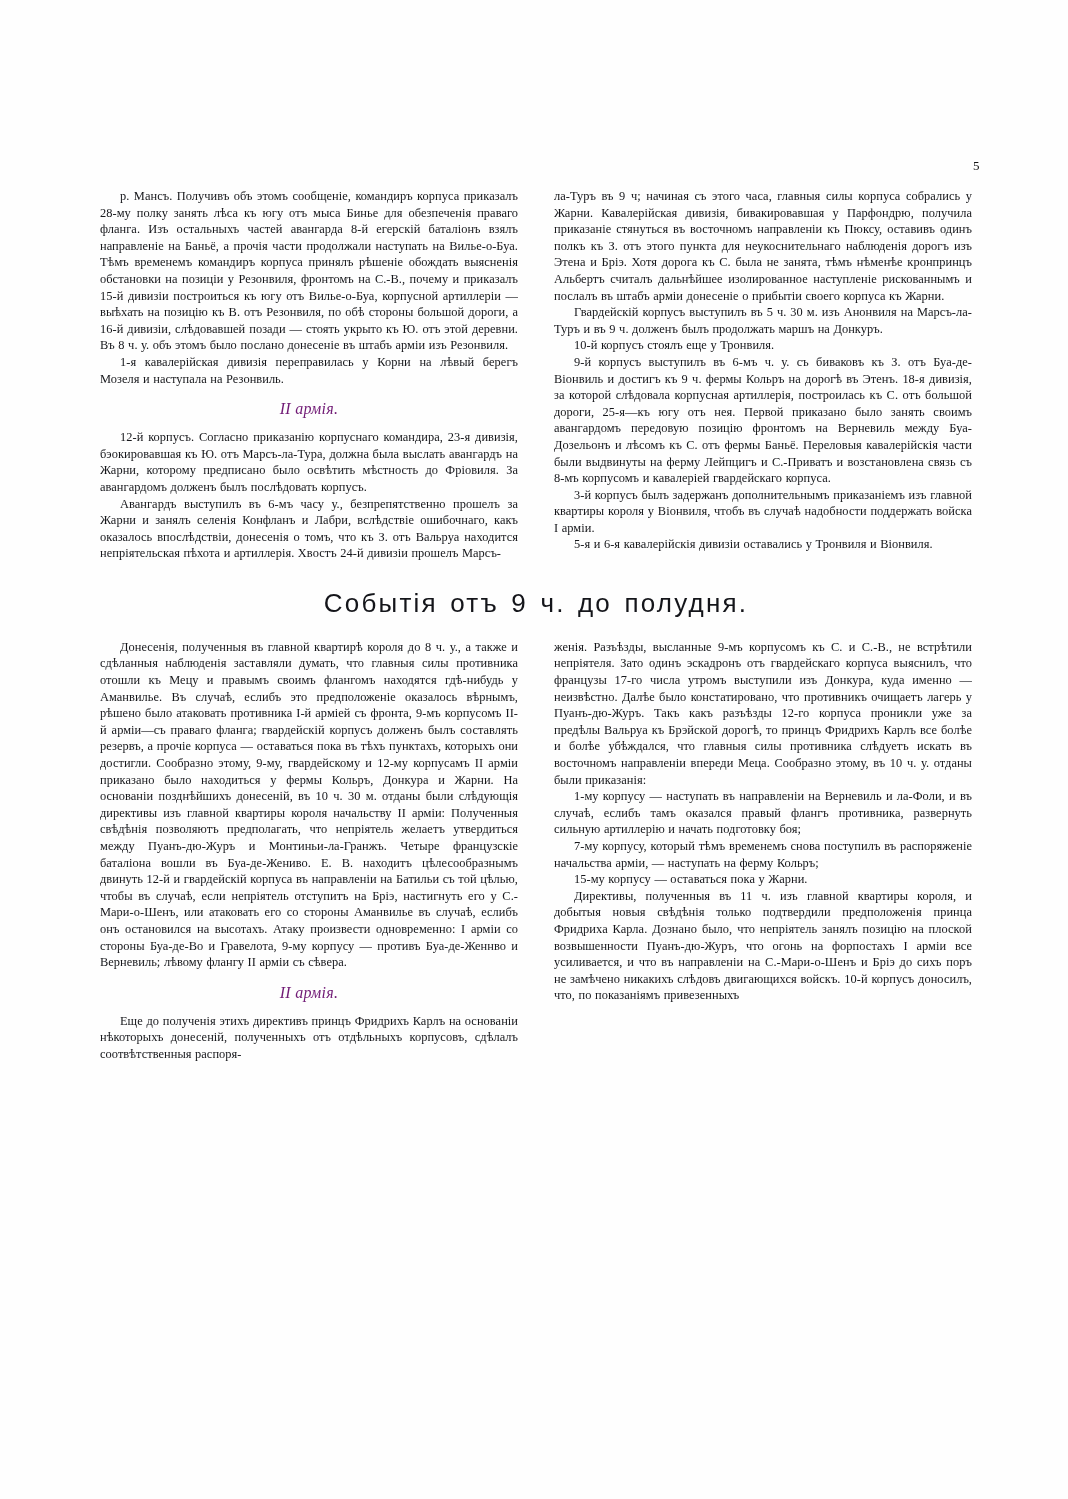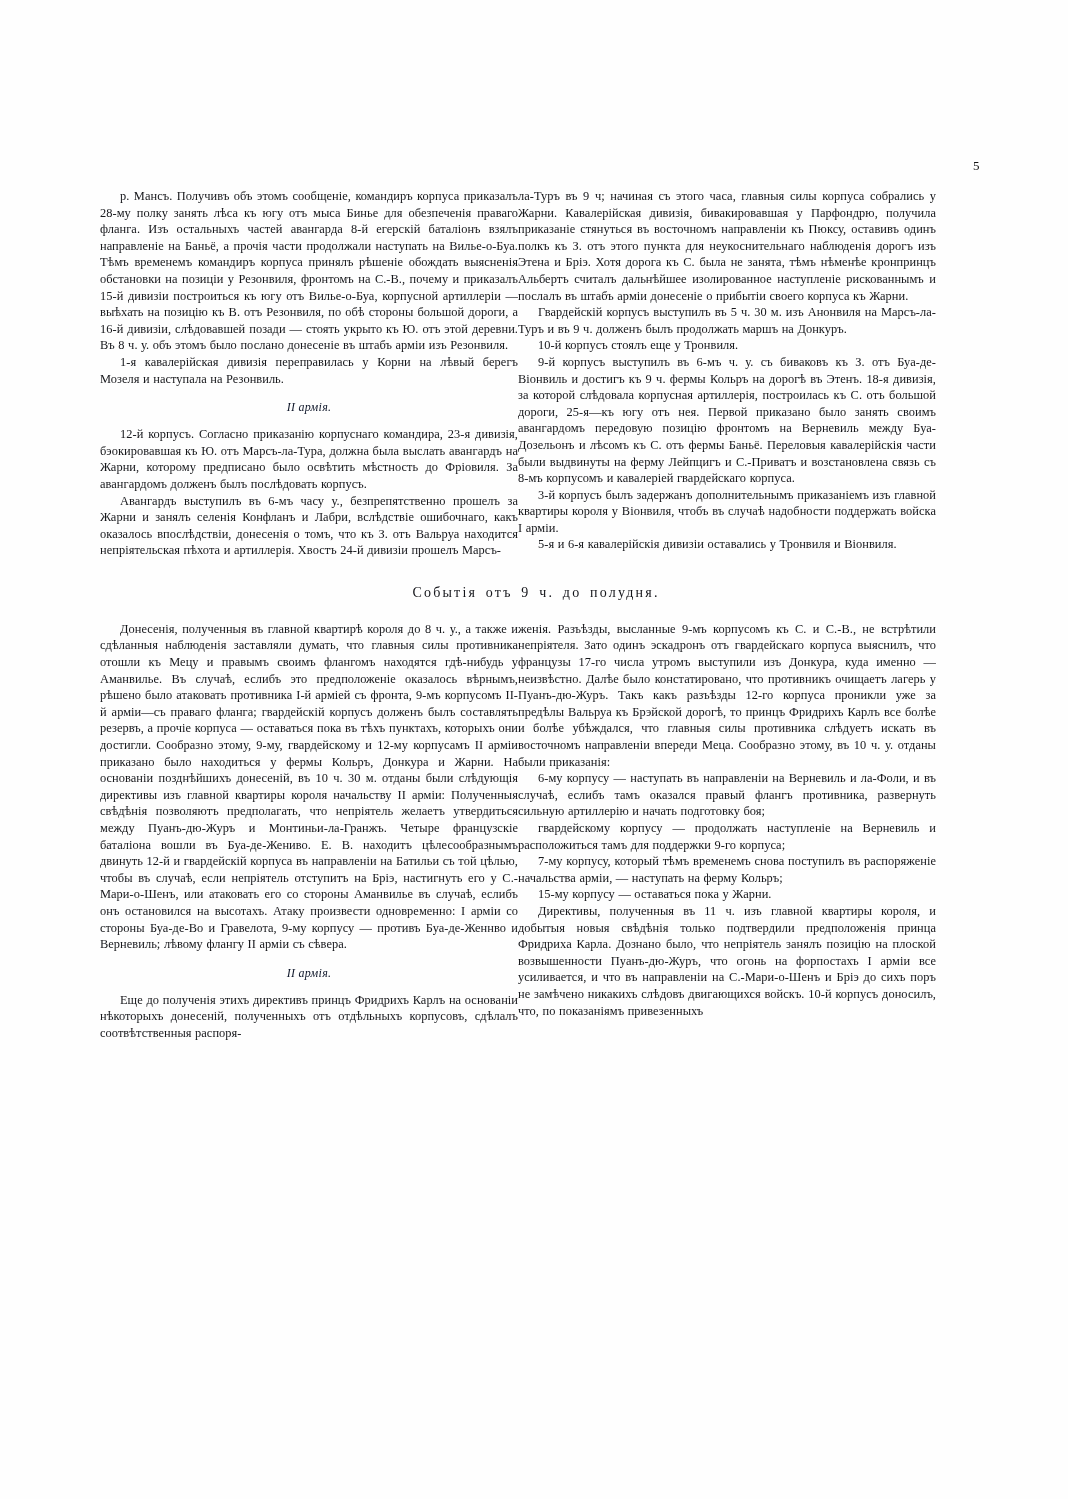--- a/index.html
+++ b/index.html
@@ -32,20 +32,21 @@
     letter-spacing: 0.5px;
   }
   .content {
     position: absolute;
     left: 100px;
     top: 188px;
     width: 872px;
   }
   .cols {
     display: flex;
+    gap: 36px;
   }
   .col {
     width: 418px;
   }
   p {
     margin: 0;
     font-size: 12.4px;
     line-height: 16.6px;
     text-align: justify;
     text-indent: 20px;
@@ -53,33 +54,33 @@
     font-family: "Liberation Serif", serif;
     letter-spacing: 0.05px;
     word-spacing: 0.4px;
     -webkit-font-smoothing: antialiased;
   }
   p.noindent {
     text-indent: 0;
   }
   .subhead {
     margin: 13px 0 11px 0;
-    font-size: 12px;
+    font-size: 16px;
     text-align: center;
     font-style: italic;
     letter-spacing: 0.3px;
-    color: #0f172a;
+    color: #701a75;
   }
   .section-title {
     margin: 26px 0 14px 0;
     text-align: center;
-    font-size: 14px;
+    font-size: 26px;
     letter-spacing: 2.2px;
     color: #14151a;
-    font-family: Liberation Serif, serif;
+    font-family: Liberation Sans, sans-serif;
     word-spacing: 3px;
   }
   .lower {
     margin-top: 20px;
   }
 </style>
 </head>
 <body>
 
 <div class="page">
@@ -118,22 +119,21 @@
       <div class="col">
         <p>Донесенія, полученныя въ главной квартирѣ короля до 8 ч. у., а также и сдѣланныя наблюденія заставляли думать, что главныя силы противника отошли къ Мецу и правымъ своимъ флангомъ находятся гдѣ-нибудь у Аманвилье. Въ случаѣ, еслибъ это предположеніе оказалось вѣрнымъ, рѣшено было атаковать противника I-й арміей съ фронта, 9-мъ корпусомъ II-й арміи—съ праваго фланга; гвардейскій корпусъ долженъ былъ составлять резервъ, а прочіе корпуса — оставаться пока въ тѣхъ пунктахъ, которыхъ они достигли. Сообразно этому, 9-му, гвардейскому и 12-му корпусамъ II арміи приказано было находиться у фермы Кольръ, Донкура и Жарни. На основаніи позднѣйшихъ донесеній, въ 10 ч. 30 м. отданы были слѣдующія директивы изъ главной квартиры короля начальству II арміи: Полученныя свѣдѣнія позволяютъ предполагать, что непріятель желаетъ утвердиться между Пуанъ-дю-Журъ и Монтиньи-ла-Гранжъ. Четыре французскіе баталіона вошли въ Буа-де-Жениво. Е. В. находитъ цѣлесообразнымъ двинуть 12-й и гвардейскій корпуса въ направленіи на Батильи съ той цѣлью, чтобы въ случаѣ, если непріятель отступитъ на Бріэ, настигнуть его у С.-Мари-о-Шенъ, или атаковать его со стороны Аманвилье въ случаѣ, еслибъ онъ остановился на высотахъ. Атаку произвести одновременно: I арміи со стороны Буа-де-Во и Гравелота, 9-му корпусу — противъ Буа-де-Женнво и Верневиль; лѣвому флангу II арміи съ сѣвера.</p>
 
         <div class="subhead">II армія.</div>
 
         <p>Еще до полученія этихъ директивъ принцъ Фридрихъ Карлъ на основаніи нѣкоторыхъ донесеній, полученныхъ отъ отдѣльныхъ корпусовъ, сдѣлалъ соотвѣтственныя распоря-</p>
       </div>
 
       <div class="col">
         <p class="noindent">женія. Разъѣзды, высланные 9-мъ корпусомъ къ С. и С.-В., не встрѣтили непріятеля. Зато одинъ эскадронъ отъ гвардейскаго корпуса выяснилъ, что французы 17-го числа утромъ выступили изъ Донкура, куда именно — неизвѣстно. Далѣе было констатировано, что противникъ очищаетъ лагерь у Пуанъ-дю-Журъ. Такъ какъ разъѣзды 12-го корпуса проникли уже за предѣлы Вальруа къ Брэйской дорогѣ, то принцъ Фридрихъ Карлъ все болѣе и болѣе убѣждался, что главныя силы противника слѣдуетъ искать въ восточномъ направленіи впереди Меца. Сообразно этому, въ 10 ч. у. отданы были приказанія:</p>
-        <p>6-му корпусу — наступать въ направленіи на Верневиль и ла-Фоли, и въ случаѣ, еслибъ тамъ оказался правый флангъ противника, развернуть сильную артиллерію и начать подготовку боя;</p>
-        <p>гвардейскому корпусу — продолжать наступленіе на Верневиль и расположиться тамъ для поддержки 9-го корпуса;</p>
+        <p>1-му корпусу — наступать въ направленіи на Верневиль и ла-Фоли, и въ случаѣ, еслибъ тамъ оказался правый флангъ противника, развернуть сильную артиллерію и начать подготовку боя;</p>
         <p>7-му корпусу, который тѣмъ временемъ снова поступилъ въ распоряженіе начальства арміи, — наступать на ферму Кольръ;</p>
         <p>15-му корпусу — оставаться пока у Жарни.</p>
         <p>Директивы, полученныя въ 11 ч. изъ главной квартиры короля, и добытыя новыя свѣдѣнія только подтвердили предположенія принца Фридриха Карла. Дознано было, что непріятель занялъ позицію на плоской возвышенности Пуанъ-дю-Журъ, что огонь на форпостахъ I арміи все усиливается, и что въ направленіи на С.-Мари-о-Шенъ и Бріэ до сихъ поръ не замѣчено никакихъ слѣдовъ двигающихся войскъ. 10-й корпусъ доносилъ, что, по показаніямъ привезенныхъ</p>
       </div>
 
     </div>
 
   </div>
 </div>
 

